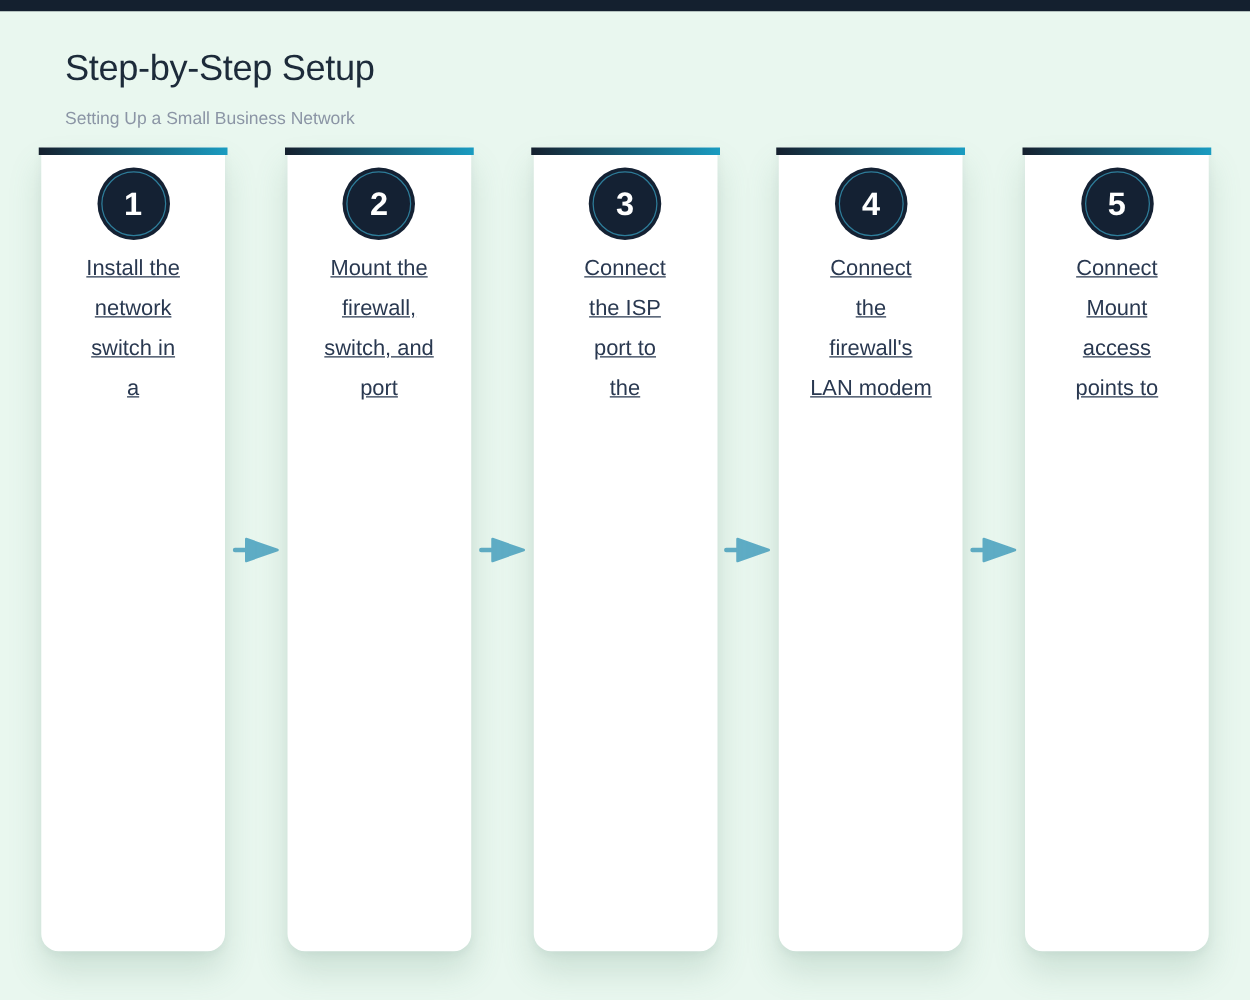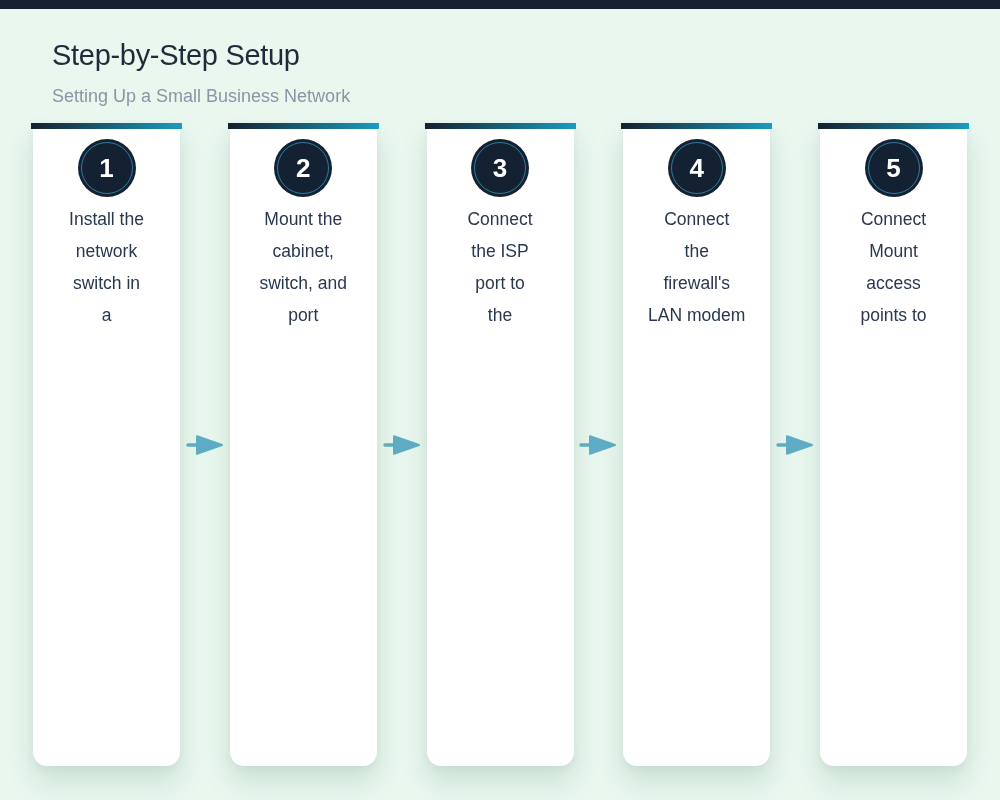--- a/index.html
+++ b/index.html
@@ -10,21 +10,21 @@
     overflow: hidden;
   }
   .top-strip { height: 9px; background: var(--top-bar, #14202f); }
   .header { margin: 30px 0 0 52px; }
   .title {
     font-size: 29px; font-weight: 400;
     color: var(--title-text, #1d2b3a);
     letter-spacing: -0.3px;
   }
   .subtitle {
-    margin-top: 14px; font-size: 18px;
+    margin-top: 14px; font-size: 14px;
     color: var(--subtitle-text, #8b95a5);
   }
   .steps-row {
     display: flex; align-items: center;
     margin: 16px 33px 0; height: 643px;
   }
   .card {
     width: 147px; height: 100%; flex: none;
     background: var(--card-background, #ffffff);
     border-radius: 3px 3px 14px 14px;
@@ -51,21 +51,21 @@
   .badge-number {
     color: #ffffff; font-size: 26px; font-weight: 700;
     position: relative;
   }
   .step-text {
     margin-top: 6px;
     font-size: 17.5px; line-height: 32px;
     color: var(--step-text, #293850);
     text-align: center;
   }
-  .step-line { white-space: nowrap; }
+  .step-line { white-space: nowrap; text-decoration: underline; }
   .arrow-cell {
     flex: 1; align-self: center;
     display: flex; align-items: center; justify-content: center;
   }
   .arrow-svg line { stroke: var(--arrow, #5fadc6); }
   .arrow-svg polygon { fill: var(--arrow, #5fadc6); stroke: var(--arrow, #5fadc6); }
 </style>
 </head>
 <body>
 
@@ -95,21 +95,21 @@
         <polygon points="11,3.2 36,12 11,20.8" stroke-width="2" stroke-linejoin="round"></polygon>
       </svg>
     </div>
     <div class="card">
       <div class="card-bar"></div>
       <div class="badge">
         <span class="badge-number">2</span>
       </div>
       <div class="step-text">
         <div class="step-line">Mount the</div>
-        <div class="step-line">cabinet,</div>
+        <div class="step-line">firewall,</div>
         <div class="step-line">switch, and</div>
         <div class="step-line">port</div>
       </div>
     </div>
     <div class="arrow-cell">
       <svg class="arrow-svg" width="38" height="24" viewBox="0 0 38 24">
         <line x1="2" y1="12" x2="13" y2="12" stroke-width="3.5" stroke-linecap="round"></line>
         <polygon points="11,3.2 36,12 11,20.8" stroke-width="2" stroke-linejoin="round"></polygon>
       </svg>
     </div>

